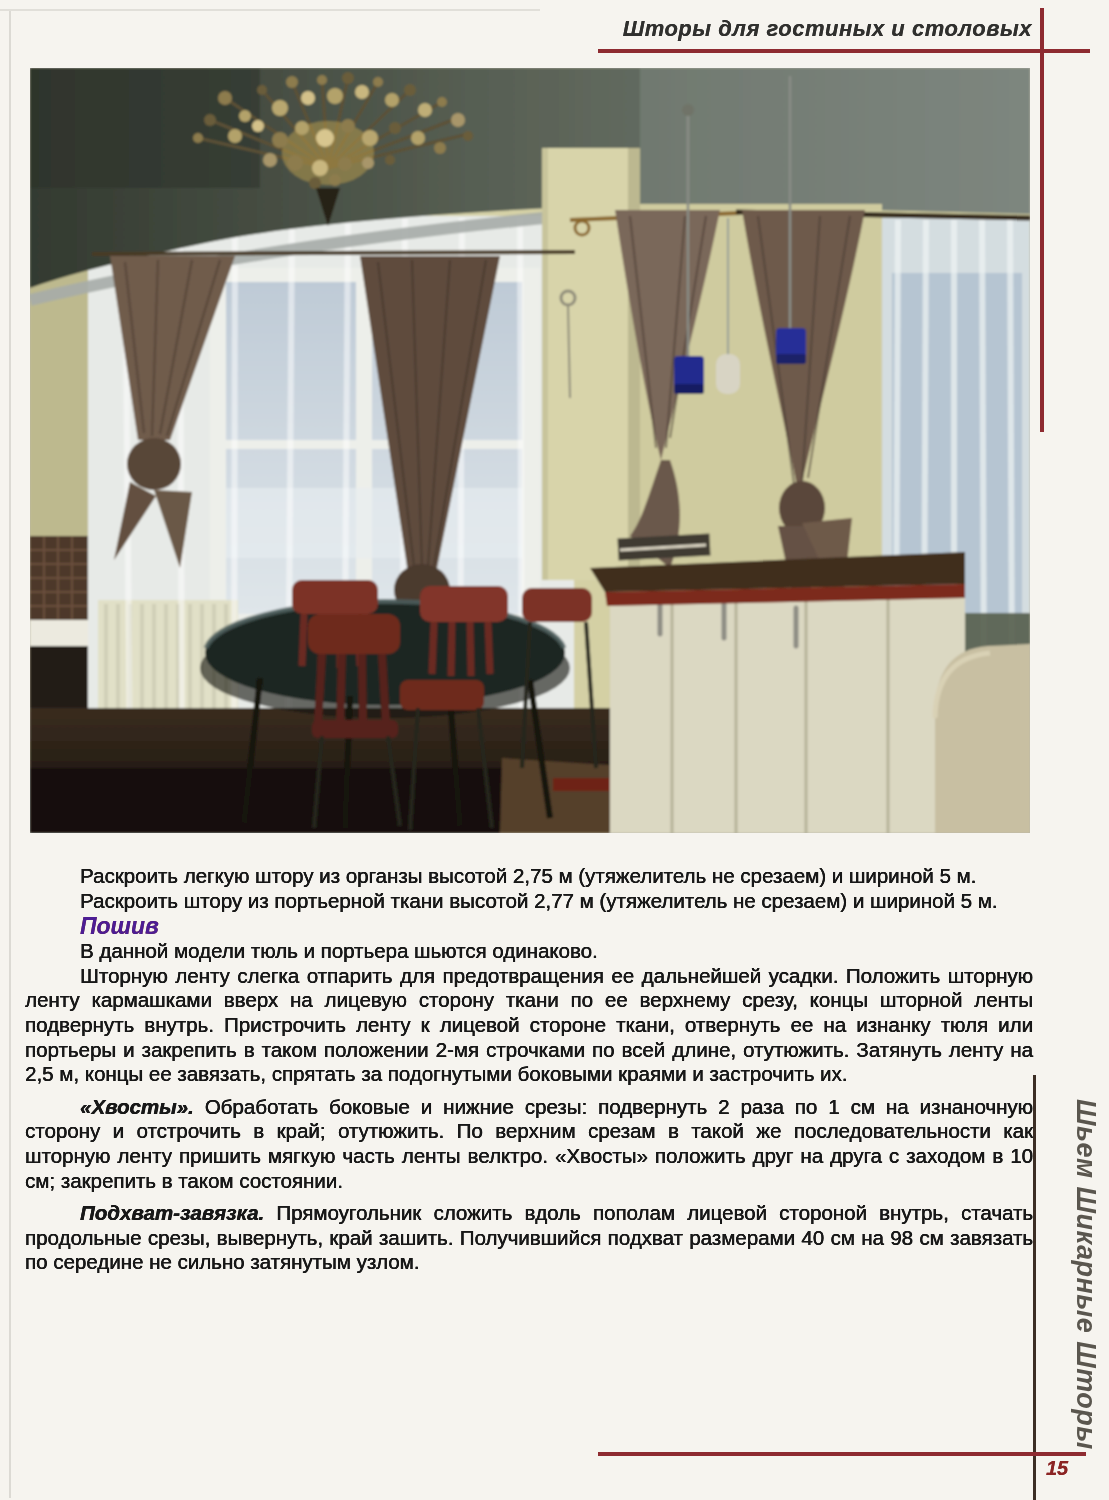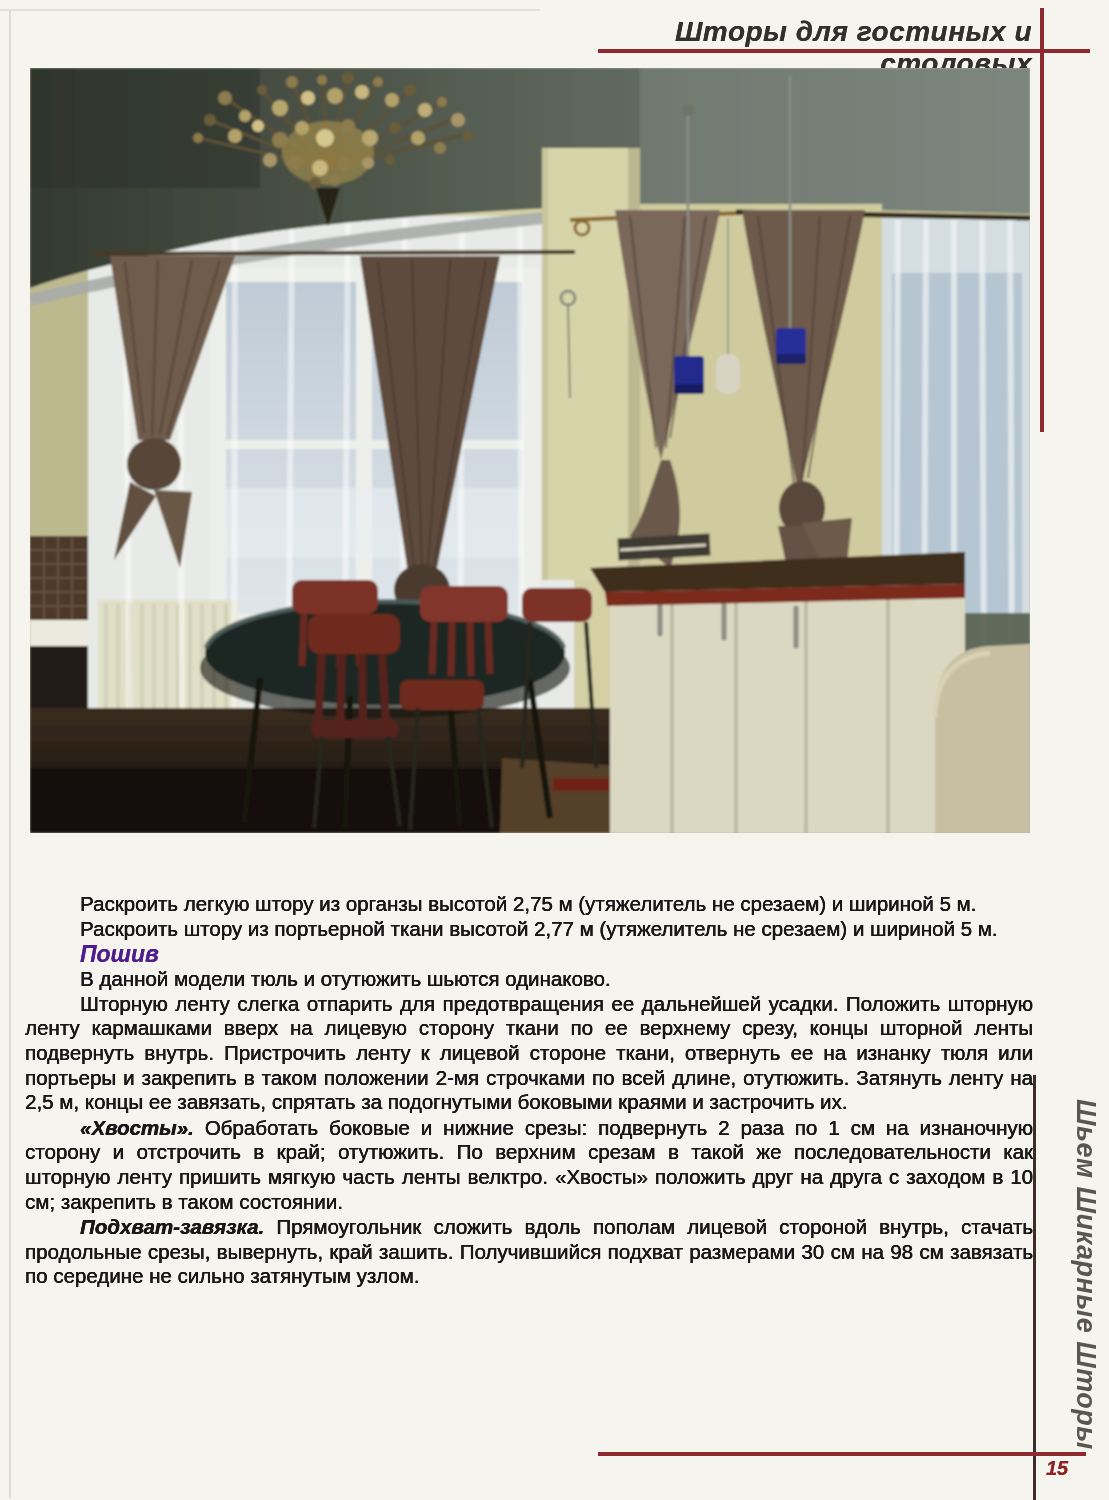--- a/index.html
+++ b/index.html
@@ -7,40 +7,40 @@
     position:relative; width:1109px; height:1500px;
     background:#f6f4ef; overflow:hidden;
     font-family:"Liberation Sans", sans-serif;
   }
   .scan-left{position:absolute;left:9px;top:10px;width:2px;height:1488px;background:#dcdad4;}
   .scan-top{position:absolute;left:0;top:9px;width:540px;height:2px;background:#e1dfd9;}
 
   .header-title{
     position:absolute; left:560px; top:16px; width:472px;
     text-align:right; font-style:italic; font-weight:bold;
-    font-size:28px; color:#30302e; letter-spacing:0.5px;
+    font-size:22px; color:#30302e; letter-spacing:0.5px;
     text-shadow:0 0 0.6px #30302e;
   }
   .header-rule{position:absolute; left:598px; top:49px; width:492px; height:4px; background:#8e2b31;}
   .header-vrule{position:absolute; left:1040px; top:8px; width:4px; height:424px; background:#8e2b31;}
 
   .photo{
     position:absolute; left:30px; top:68px; width:1000px; height:765px;
     background:#c8c49a; box-shadow:0 0 0 1px #b9b6a8 inset;
   }
   .photo svg{display:block;}
 
   .body-text{
-    position:absolute; left:25px; top:892px; width:1008px;
+    position:absolute; left:25px; top:864px; width:1008px;
     font-size:20.5px; line-height:24.6px; color:#181818;
     text-align:justify;
     text-shadow:0 0 0.5px #181818, 0.35px 0 0 #181818;
   }
   .body-text p{margin:0; text-indent:55px;}
-  .body-text p.sp{margin-top:1px;}
+  .body-text p.sp{margin-top:8px;}
   .section-heading{
     margin:15px 0 5px 0; font-size:23px; line-height:26px;
     font-style:italic; font-weight:bold; color:#4c1d95;
     text-indent:0; text-shadow:0 0 0.6px #7d2026;
   }
   .lead{font-weight:bold; font-style:italic;}
 
   .sidebar-vtext{
     position:absolute; left:1101px; top:1099px;
     transform:rotate(90deg); transform-origin:0 0;
@@ -361,23 +361,23 @@
       </g>
     </svg>
   </div>
 
   <div class="body-text">
     <p>Раскроить легкую штору из органзы высотой 2,75 м (утяжелитель не срезаем) и шириной 5 м.</p>
     <p>Раскроить штору из портьерной ткани высотой 2,77 м (утяжелитель не срезаем) и шириной 5 м.</p>
 
     <p class="section-heading">Пошив</p>
 
-    <p><span class="lead"></span><span>В данной модели тюль и отутюжить шьются одинаково.</span></p>
+    <p><span class="lead"></span><span>В данной модели тюль и портьера шьются одинаково.</span></p>
     <p><span class="lead"></span><span>Шторную ленту слегка отпарить для предотвращения ее дальнейшей усадки. Положить шторную ленту кармашками вверх на лицевую сторону ткани по ее верхнему срезу, концы шторной ленты подвернуть внутрь. Пристрочить ленту к лицевой стороне ткани, отвернуть ее на изнанку тюля или портьеры и закрепить в таком положении 2-мя строчками по всей длине, отутюжить. Затянуть ленту на 2,5 м, концы ее завязать, спрятать за подогнутыми боковыми краями и застрочить их.</span></p>
     <p class="sp"><span class="lead">«Хвосты».</span><span> Обработать боковые и нижние срезы: подвернуть 2 раза по 1 см на изнаночную сторону и отстрочить в край; отутюжить. По верхним срезам в такой же последовательности как шторную ленту пришить мягкую часть ленты велктро. «Хвосты» положить друг на друга с заходом в 10 см; закрепить в таком состоянии.</span></p>
-    <p class="sp"><span class="lead">Подхват-завязка.</span><span> Прямоугольник сложить вдоль пополам лицевой стороной внутрь, стачать продольные срезы, вывернуть, край зашить. Получившийся подхват размерами 30 см на 98 см завязать по середине не сильно затянутым узлом.</span></p>
+    <p class="sp"><span class="lead">Подхват-завязка.</span><span> Прямоугольник сложить вдоль пополам лицевой стороной внутрь, стачать продольные срезы, вывернуть, край зашить. Получившийся подхват размерами 40 см на 98 см завязать по середине не сильно затянутым узлом.</span></p>
   </div>
 
   <div class="sidebar-vtext">Шьем Шикарные Шторы</div>
   <div class="sidebar-vrule"></div>
   <div class="footer-rule"></div>
   <div class="page-number">15</div>
 </div>
 
 </body></html>

